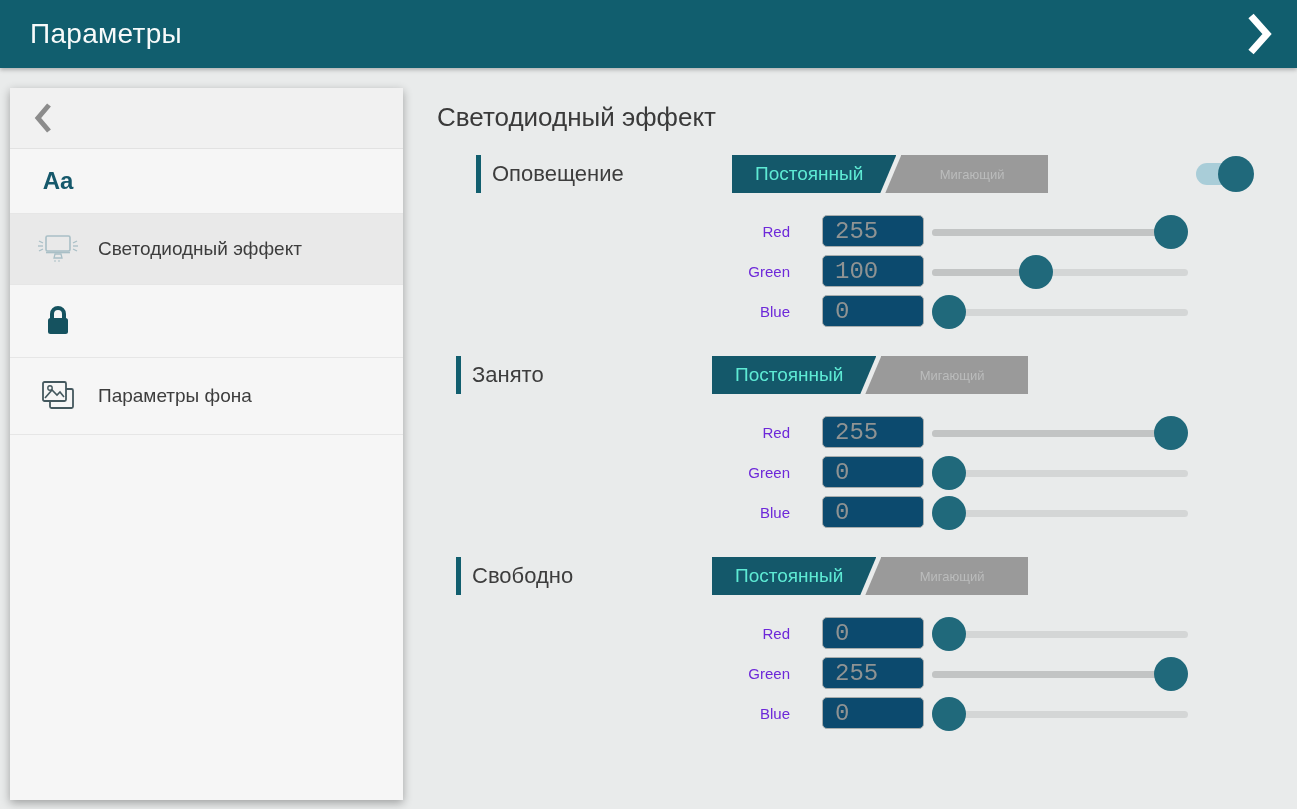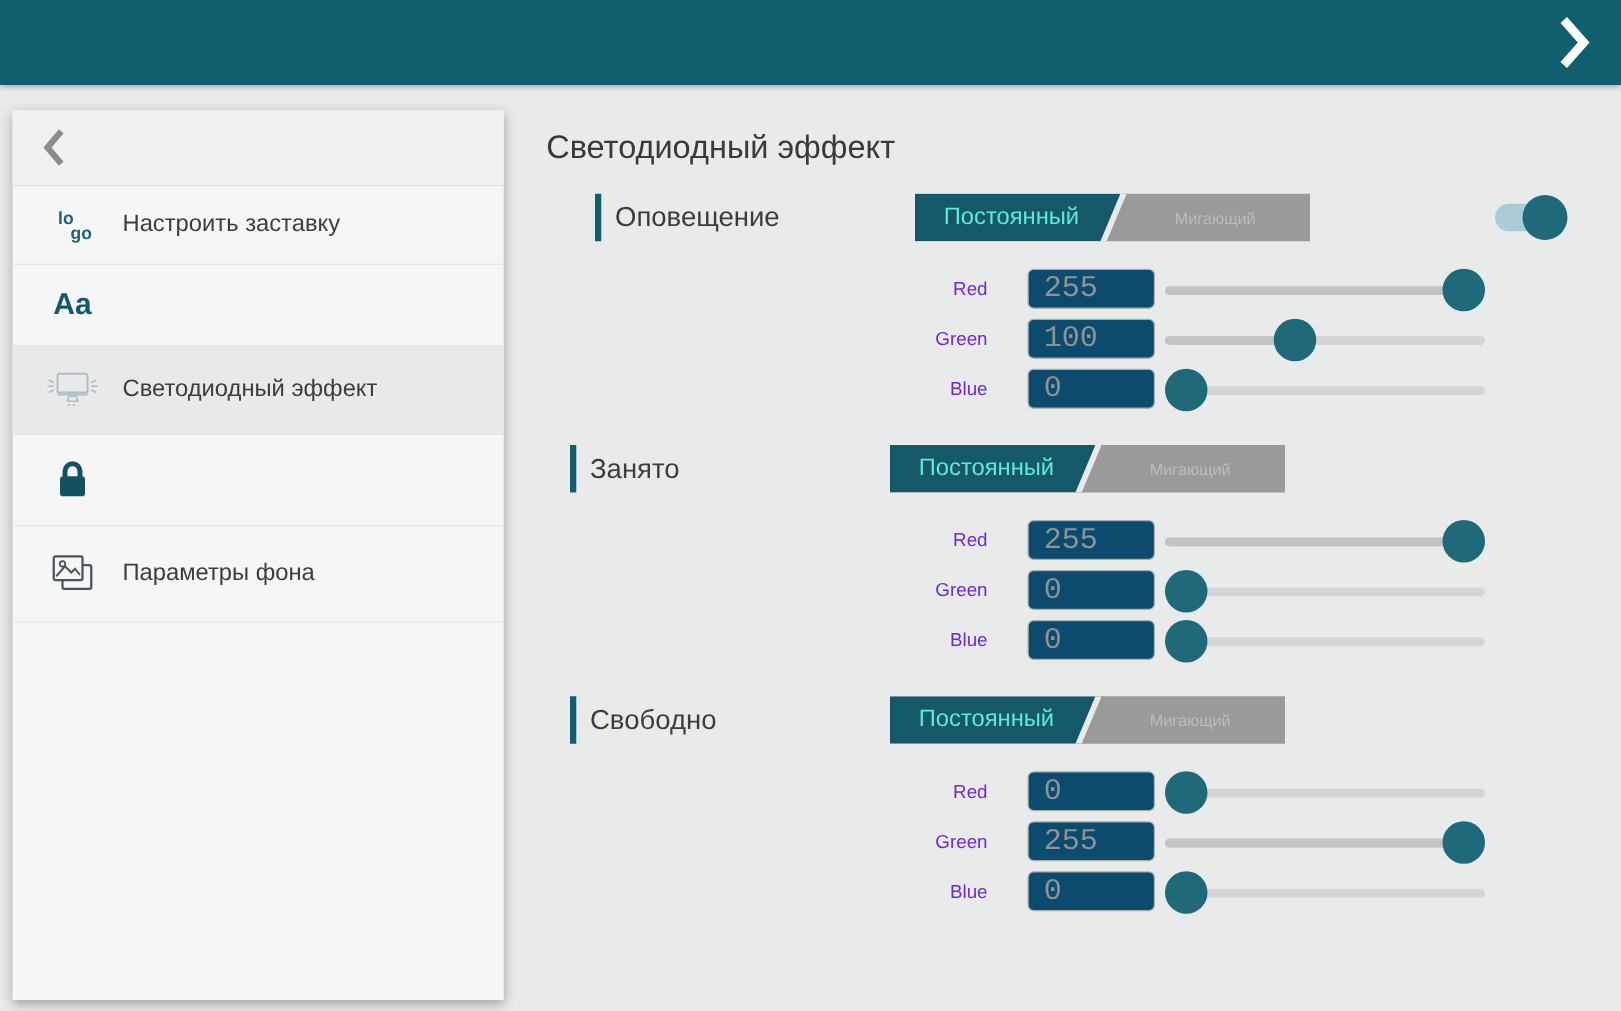--- a/index.html
+++ b/index.html
@@ -92,47 +92,39 @@
   .slider{position:absolute;left:529px;top:0;width:256px;height:34px;cursor:pointer;}
   .sl-track{position:absolute;left:0;right:0;top:14px;height:7px;border-radius:3.5px;background:#d4d6d6;}
   .sl-fill{position:absolute;left:0;top:14px;height:7px;border-radius:3.5px;background:#c2c4c4;}
   .sl-thumb{position:absolute;top:0;width:34px;height:34px;border-radius:50%;background:#20697b;}
   svg{display:block;}
 </style>
 </head>
 <body>
 
 <div class="topbar">
+  <div class="topbar-title">Параметры</div>
   <div class="collapse-btn">
     <span>
       <svg width="26" height="44" viewBox="0 0 26 44">
         <polyline points="5,4 21,22 5,40" fill="none" stroke="#ffffff" stroke-width="7" stroke-linejoin="miter"></polyline>
       </svg>
     </span>
   </div>
 </div>
 
 <nav class="sidebar">
   <div class="back-row">
     <span>
       <svg width="18" height="32" viewBox="0 0 18 32">
         <polyline points="15,3 4,16 15,29" fill="none" stroke="#8c8c8c" stroke-width="5" stroke-linejoin="miter"></polyline>
       </svg>
     </span>
   </div>
   <div id="sidebar-items">
-      <div class="sb-item">
-        <span class="sb-icon">
-          <span class="logo-ic">
-            <i>lo</i>
-            <i>go</i>
-          </span>
-        </span>
-        <span class="sb-label">Настроить заставку</span>
-      </div>
       <div class="sb-item">
         <span class="sb-icon">
           <span class="aa-ic">Aa</span>
         </span>
       </div>
       <div class="sb-item selected">
         <span class="sb-icon">
           <svg width="46" height="34" viewBox="0 0 46 34">
             <rect x="11" y="4" width="24" height="15" rx="1.5" fill="none" stroke="#a9bfc6" stroke-width="1.6"></rect>
             <line x1="11" y1="20.5" x2="35" y2="20.5" stroke="#a9bfc6" stroke-width="1.6"></line>

